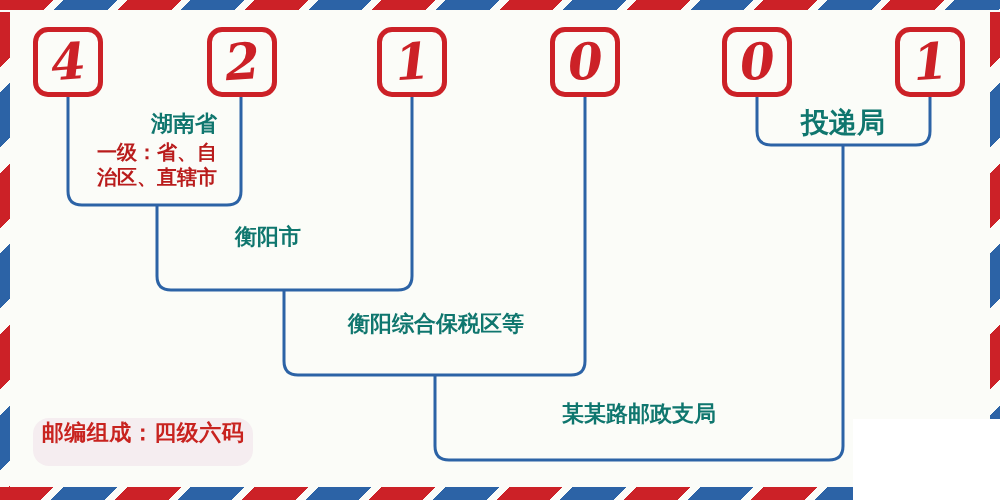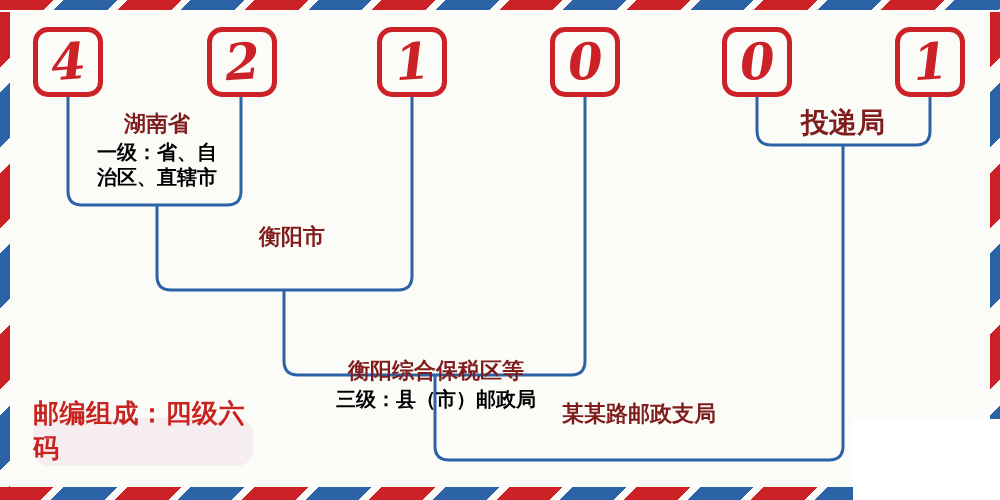--- a/index.html
+++ b/index.html
@@ -40,34 +40,34 @@
   .b4{left:550px;} .b5{left:722px;} .b6{left:895px;}
   
   svg.connectors{position:absolute;left:0;top:0;z-index:2;}
   svg.connectors path{stroke:#2c63a6;stroke-width:3;fill:none;stroke-linejoin:round;}
   
   .lvl{
     position:absolute;transform:translateX(-50%);
     text-align:center;z-index:3;white-space:nowrap;
   }
   .lvl .name{
-    color:#7f1d1d;font-weight:bold;font-size:22px;line-height:1.1;
+    color:#0f766e;font-weight:bold;font-size:22px;line-height:1.1;text-align:right;
   }
   .lvl .desc{
-    color:#000000;font-weight:bold;font-size:20px;line-height:1.25;
+    color:#b91c1c;font-weight:bold;font-size:20px;line-height:1.25;
     margin-top:4px;white-space:pre-line;
   }
   .lvl4 .desc{margin-top:13px;}
   .lvl5 .name{font-size:28px;}
   
   .badge{
     position:absolute;left:33px;top:418px;width:220px;height:48px;
     background:#f5edf0;border-radius:16px;z-index:3;
-    display:flex;align-items:flex-end;justify-content:center;
-    color:#c8231f;font-weight:bold;font-size:26px;letter-spacing:0.5px;
+    display:flex;align-items:flex-start;justify-content:center;
+    color:#c8231f;font-weight:bold;font-size:22px;letter-spacing:0.5px;
   }
   
   .white-patch{
     position:absolute;left:853px;top:419px;width:147px;height:81px;
     background:#ffffff;z-index:4;
   }
 </style>
 </head>
 <body>
 
@@ -104,27 +104,26 @@
   <div class="digit-box b6">
     <span class="digit">1</span>
   </div>
 
   <div class="lvl lvl1" style="left:157px;top:112px;">
     <div class="name">湖南省</div>
     <div class="desc">一级：省、自
 治区、直辖市</div>
   </div>
 
-  <div class="lvl lvl2" style="left:292px;top:225px;">
+  <div class="lvl lvl2" style="left:268px;top:225px;">
     <div class="name">衡阳市</div>
   </div>
 
-  <div class="lvl lvl3" style="left:436px;top:312px;margin-top:47px;">
+  <div class="lvl lvl3" style="left:436px;top:312px;">
     <div class="name">衡阳综合保税区等</div>
-    <div class="desc">三级：县（市）邮政局</div>
   </div>
 
   <div class="lvl lvl4" style="left:639px;top:402px;">
     <div class="name">某某路邮政支局</div>
   </div>
 
   <div class="lvl lvl5" style="left:843px;top:108px;">
     <div class="name">投递局</div>
   </div>
 

